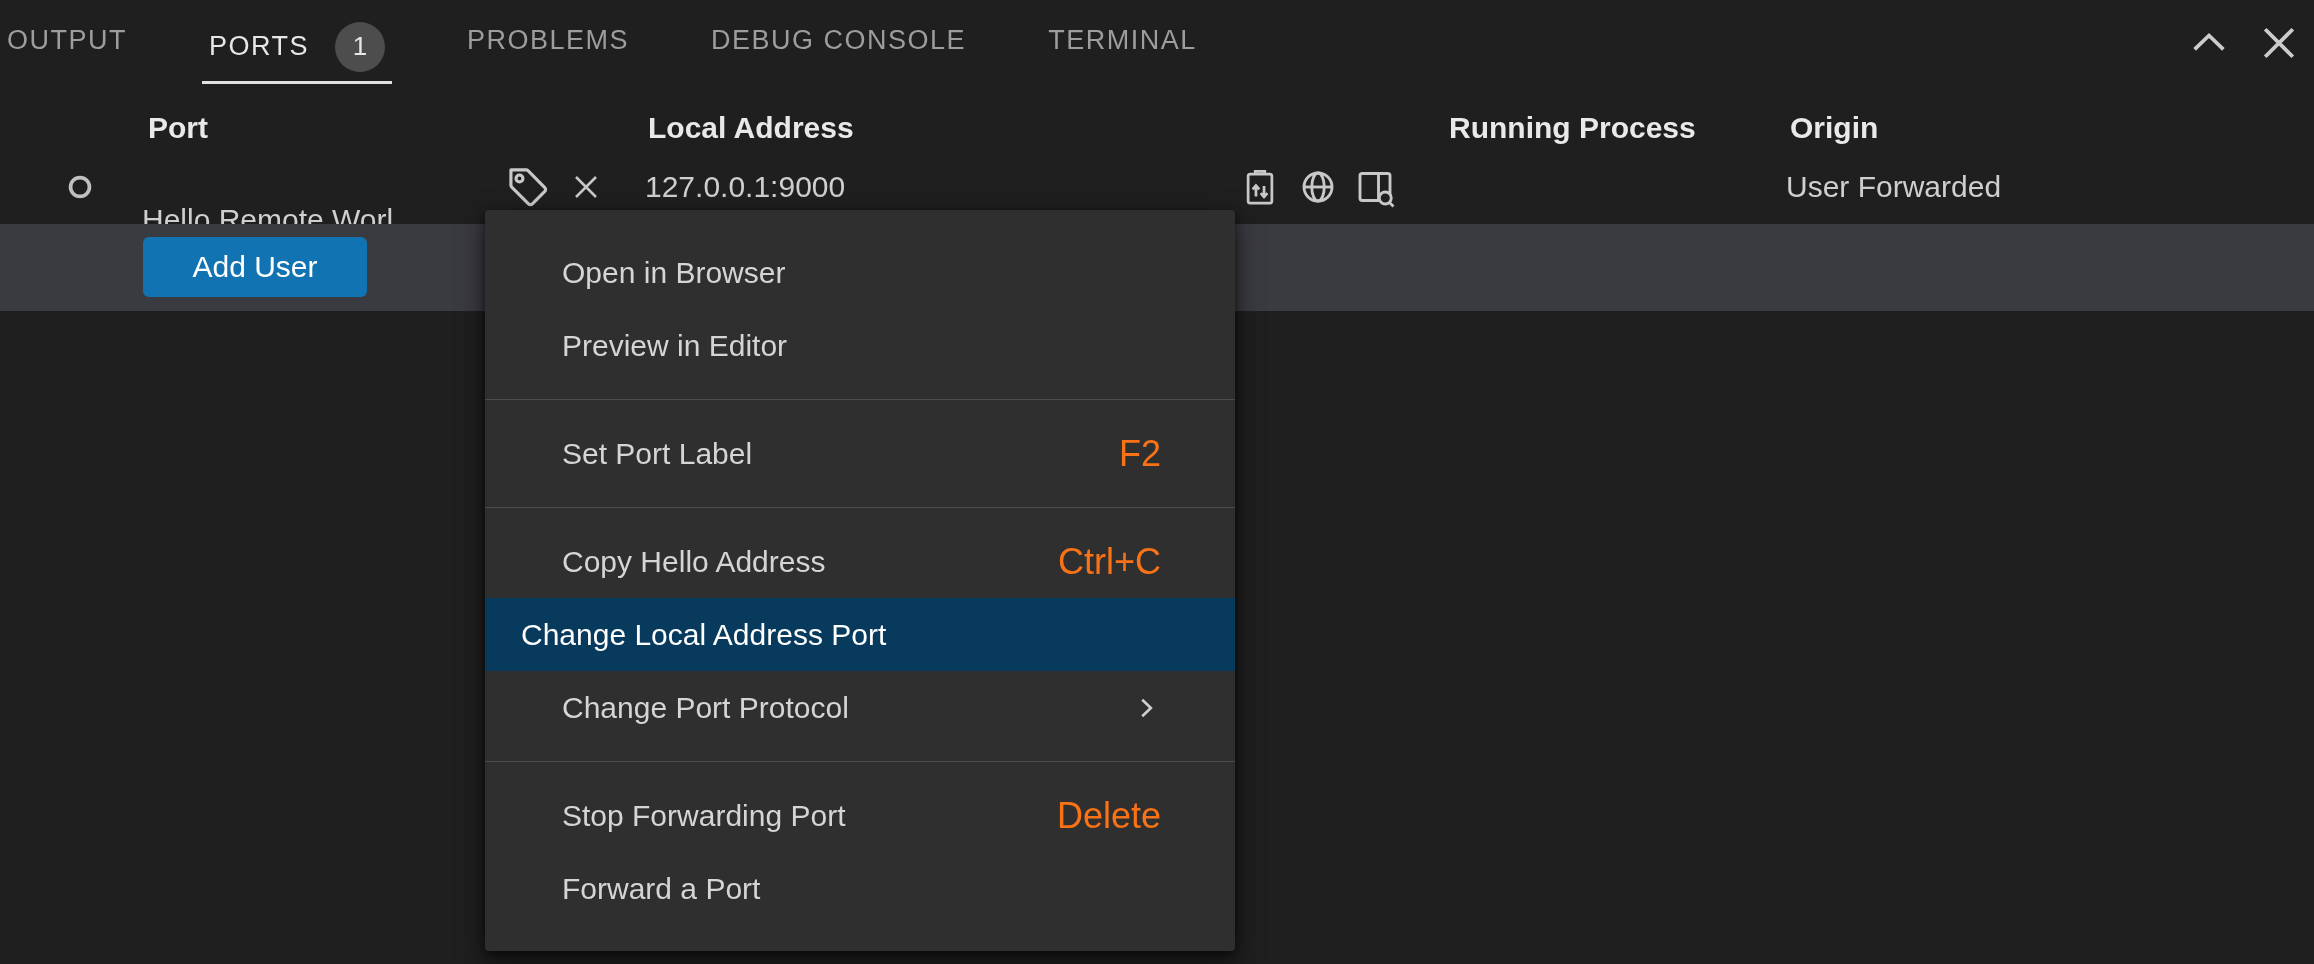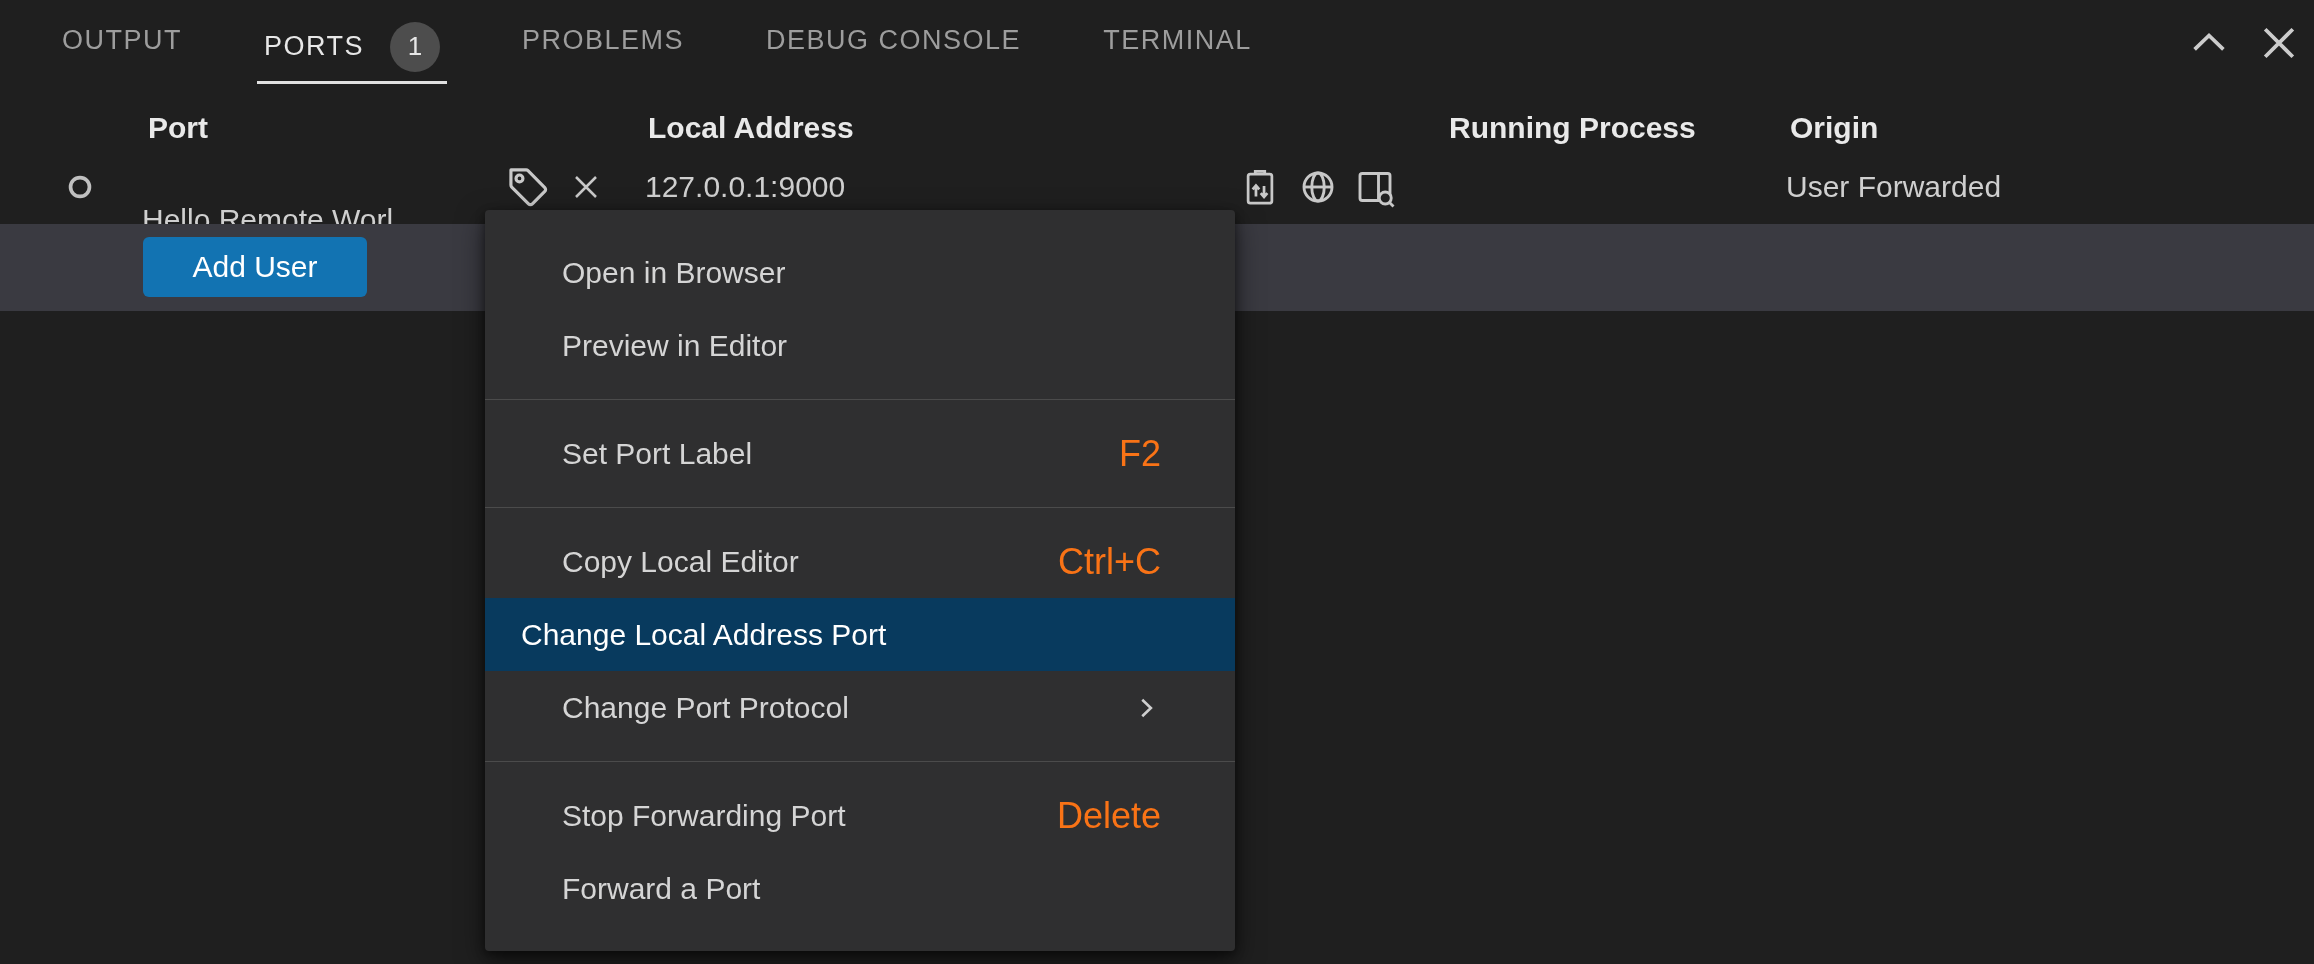--- a/index.html
+++ b/index.html
@@ -10,21 +10,21 @@
     position: relative;
     width: 2314px; height: 964px;
     background: var(--panel-bg, #1f1f1f);
     overflow: hidden;
     color: #cccccc;
   }
 
   
   .tabbar {
     position: absolute; top: 0; left: 0; right: 0; height: 84px;
-    display: flex; align-items: stretch; padding-left: 55px; gap: 68px;
+    display: flex; align-items: stretch; gap: 68px;
   }
   .tab {
     display: flex; align-items: center; gap: 26px;
     padding: 0 7px; border-bottom: 3px solid transparent;
     font-size: 27px; letter-spacing: 1.5px; color: var(--text-dim, #9d9d9d);
     cursor: pointer; white-space: nowrap;
   }
   .tab.active { color: #e7e7e7; border-bottom-color: var(--accent-underline, #e0e0e0); margin-top: 12px; }
   .tab-badge {
     width: 50px; height: 50px; border-radius: 50%;
@@ -220,21 +220,21 @@
     <div class="menu-item">
       <span>Preview in Editor</span>
     </div>
     <div class="menu-sep"></div>
     <div class="menu-item">
       <span>Set Port Label</span>
       <span class="menu-shortcut">F2</span>
     </div>
     <div class="menu-sep"></div>
     <div class="menu-item">
-      <span>Copy Local Editor</span>
+      <span>Copy Hello Address</span>
       <span class="menu-shortcut">Ctrl+C</span>
     </div>
     <div class="menu-item selected">
       <span>Change Local Address Port</span>
     </div>
     <div class="menu-item">
       <span>Change Port Protocol</span>
       <span class="submenu-arrow">
         <svg width="30" height="30" viewBox="0 0 16 16" fill="none" stroke="currentColor" stroke-width="1.4">
           <path d="M6 3.6 L10.6 8 L6 12.4"></path>

